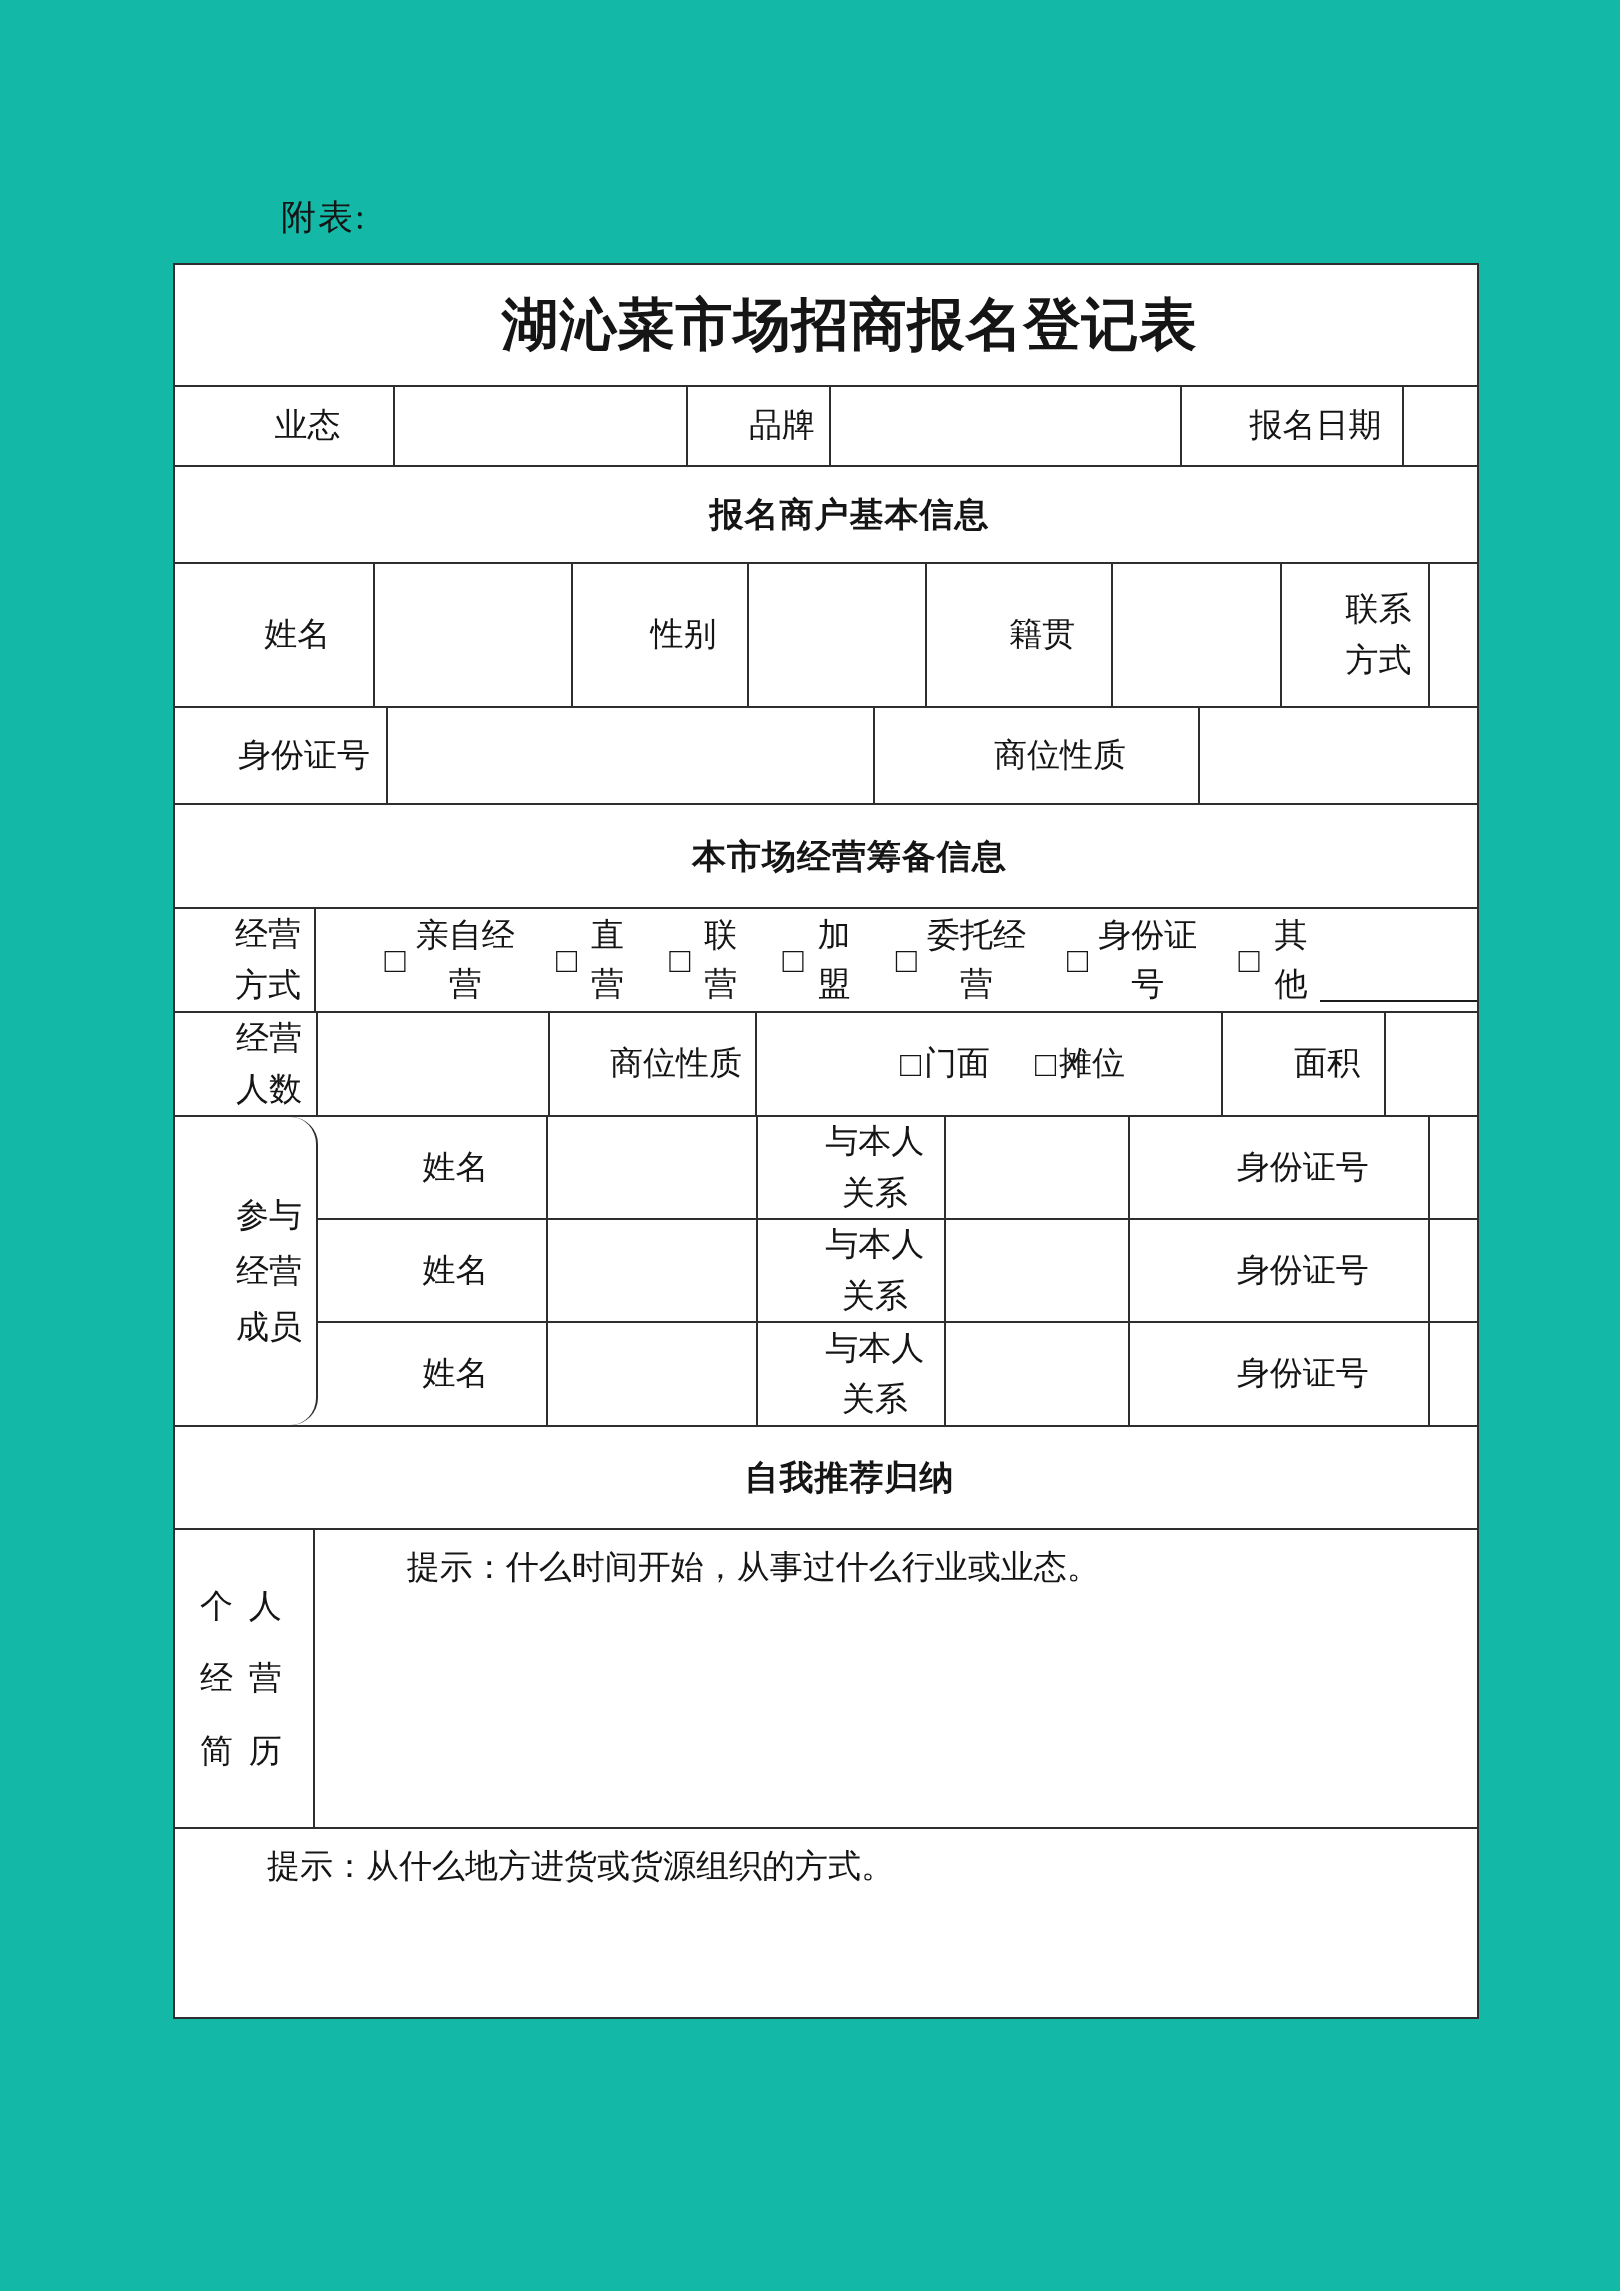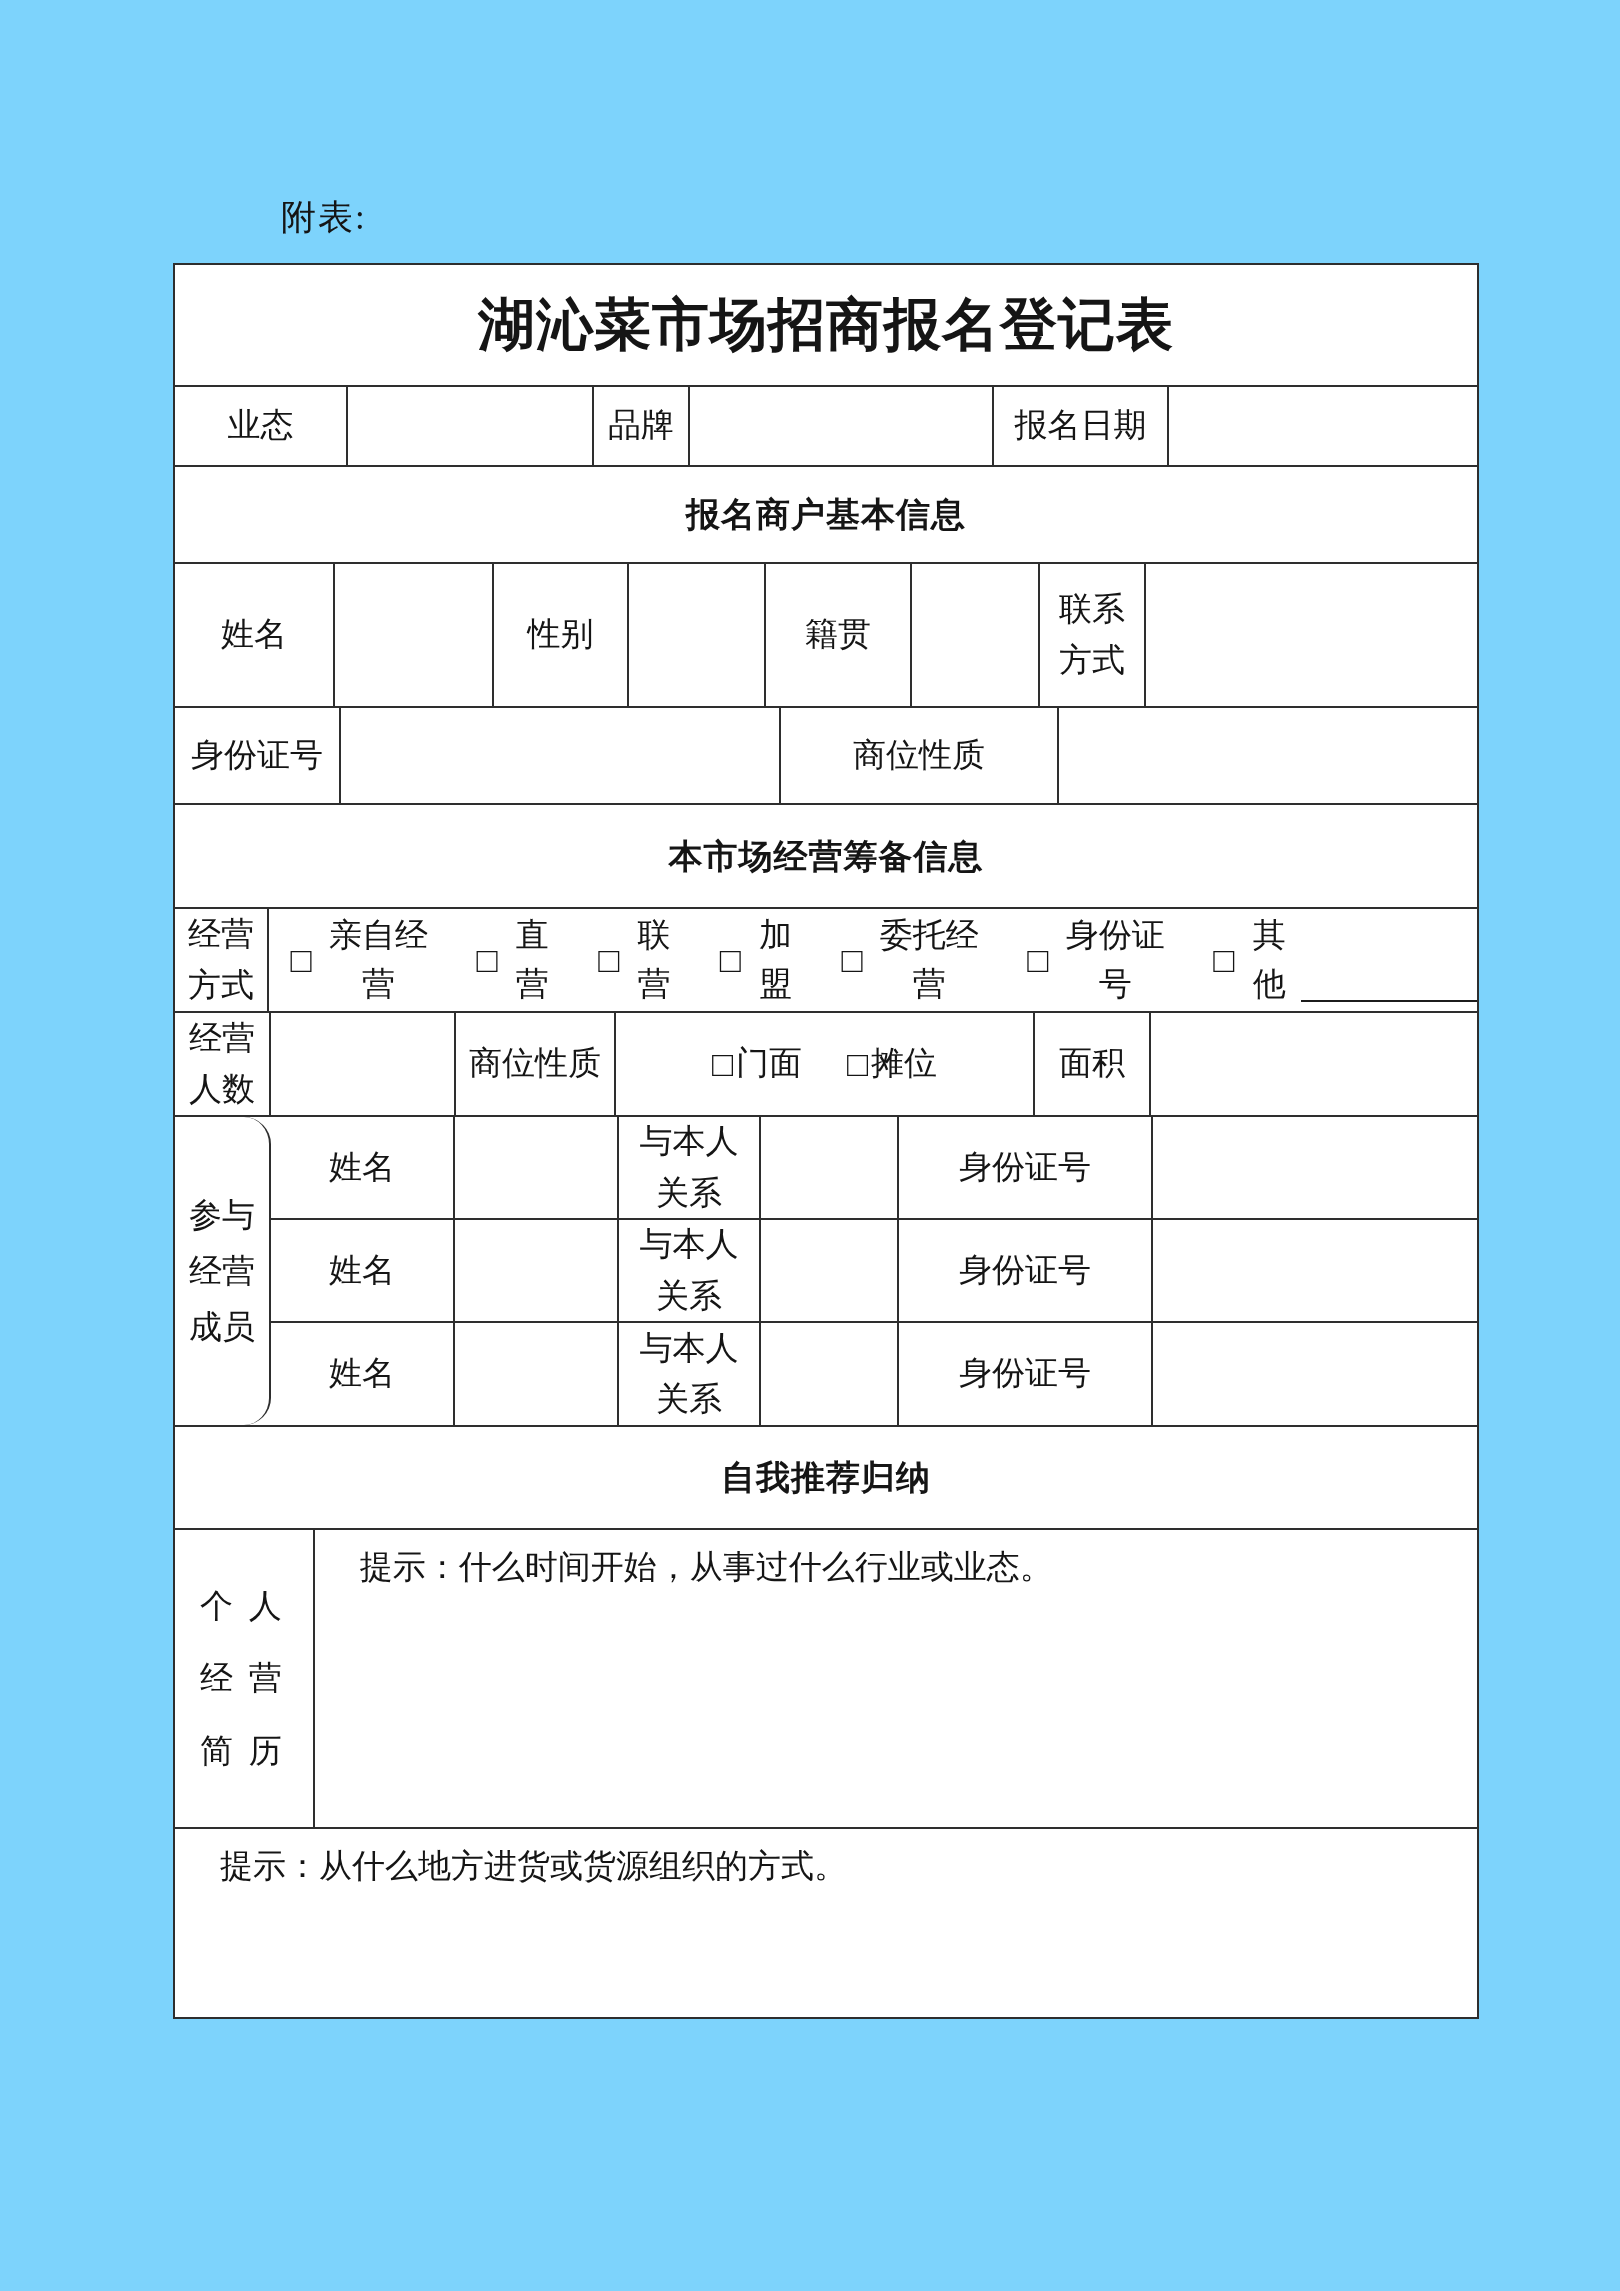--- a/index.html
+++ b/index.html
@@ -2,38 +2,39 @@
 <html><head>
 <meta charset="utf-8">
 <style>
   html,body{margin:0;padding:0;}
   body{
     width:1620px;height:2292px;background:#ffffff;
     font-family:"Liberation Serif","DejaVu Serif",serif;
     color:#151515;
     position:relative;
   }
-  .page{position:absolute;inset:0;background:#7dd3fc;}
+  .page{position:absolute;inset:0;background:#14b8a6;}
   .note{
     position:absolute;left:281px;top:194px;
     font-size:35px;letter-spacing:2px;
   }
   .form{
     position:absolute;left:173px;top:263px;
     width:1302px;                 
     border:2.9px solid #2e2e2e;background:#fff;
   }
   .row{display:flex;box-sizing:border-box;border-bottom:2px solid #2e2e2e;}
   .row.thick{border-bottom-width:2.9px;}
   .row.last{border-bottom:none;}
   .c{
     box-sizing:border-box;border-right:2px solid #2e2e2e;
     display:flex;align-items:center;justify-content:center;
     text-align:center;font-size:33px;line-height:1.5;
     min-width:0;
+    margin-left:47px;
   }
   .c.end{border-right:none;}
   .c.grow{flex:1;}
   .ml{white-space:pre-line;}
   .title-cell{font-size:57px;font-weight:bold;letter-spacing:1px;}
   .hdr-cell{font-size:34px;font-weight:bold;letter-spacing:1px;}
   .hint-cell{
     flex-direction:column;align-items:flex-start;justify-content:flex-start;
     text-align:left;padding:12.7px 19.6px 0 45px;
   }

